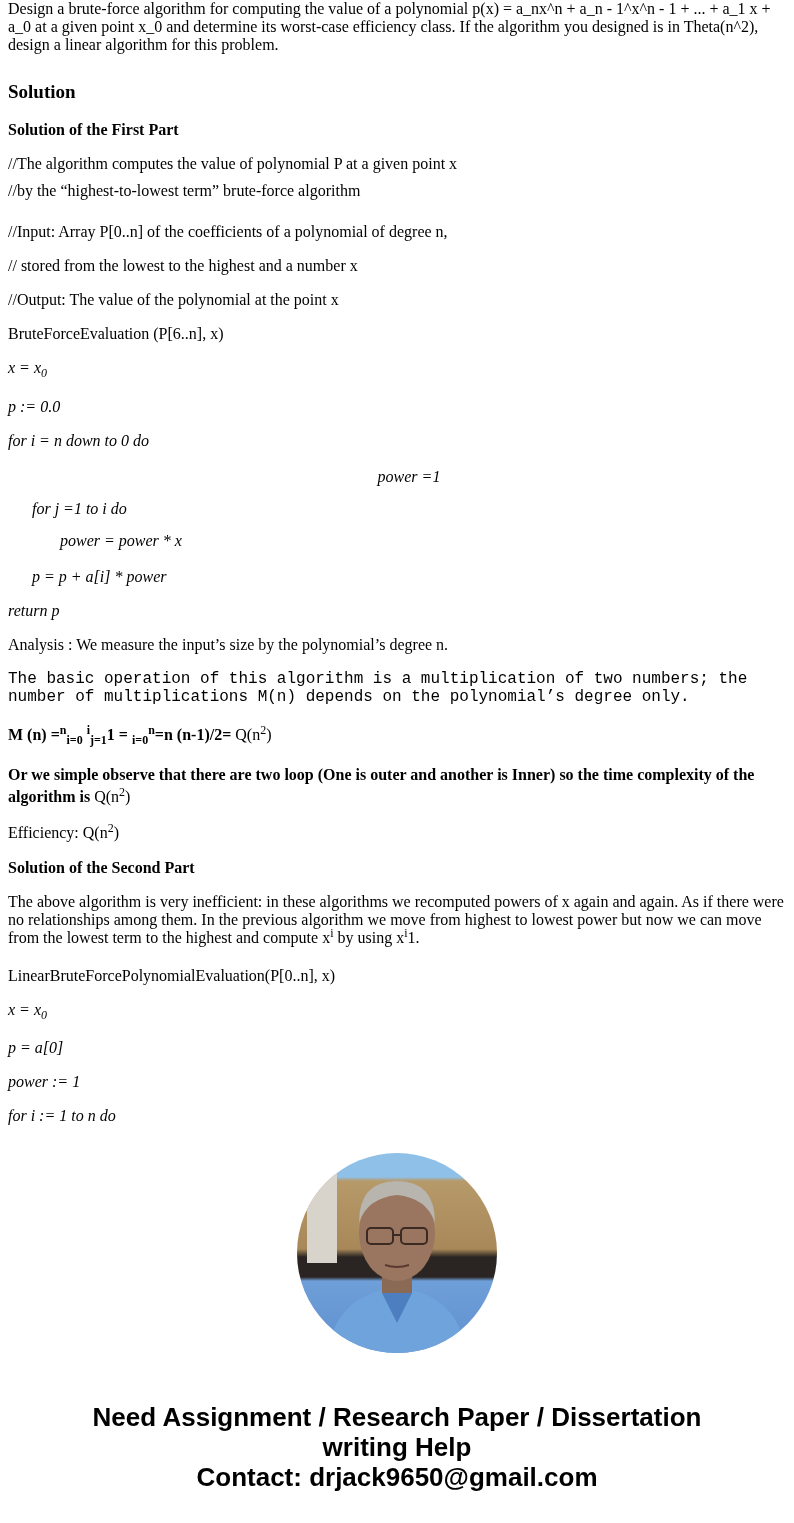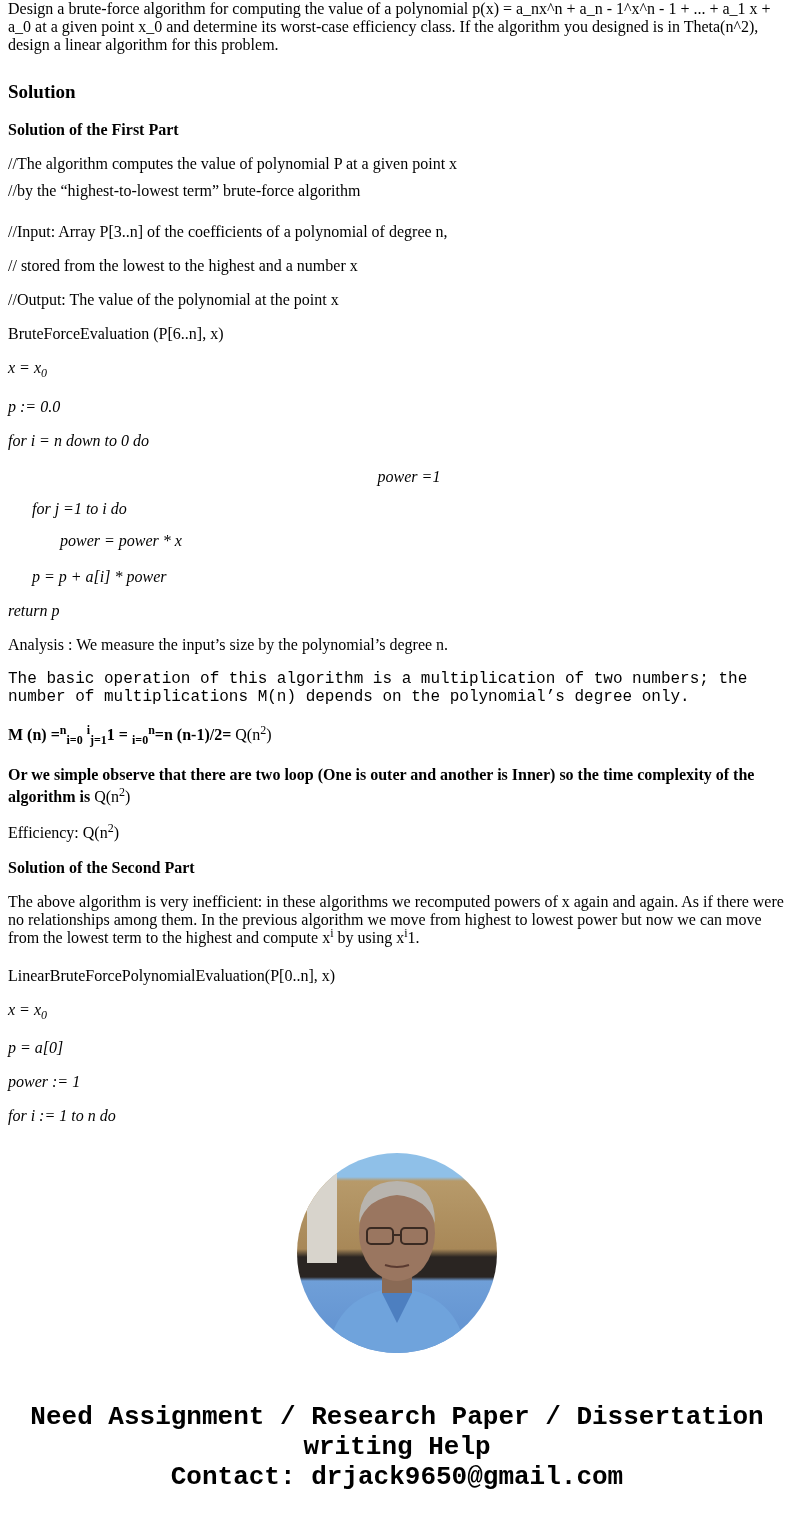--- a/index.html
+++ b/index.html
@@ -22,36 +22,36 @@
   sub, sup { font-size: 12px; line-height: 0; }
   .photo {
     position: absolute; left: 297px; top: 1153px;
     width: 200px; height: 200px; border-radius: 50%;
     overflow: hidden;
     background: linear-gradient(180deg, #8fc0e8 0%, #8fc0e8 12%, #b79a6a 14%, #a88858 48%, #2a2522 52%, #2a2522 62%, #6f9fd8 64%, #5f90cf 100%);
   }
   .ad {
     position: absolute; left: 0; right: 0; top: 1402px;
     text-align: center;
-    font-family: Liberation Mono, monospace;
+    font-family: Liberation Sans, sans-serif;
     font-weight: bold; font-size: 26px; line-height: 30px;
   }
 </style>
 </head>
 <body>
 
 <p class="abs" style="top:0;">Design a brute-force algorithm for computing the value of a polynomial p(x) = a_nx^n + a_n - 1^x^n - 1 + ... + a_1 x + a_0 at a given point x_0 and determine its worst-case efficiency class. If the algorithm you designed is in Theta(n^2), design a linear algorithm for this problem.</p>
 
 <h3 class="abs" style="top:81px;">Solution</h3>
 
 <p class="abs b" style="top:121px;">Solution of the First Part</p>
 
 <p class="abs" style="top:155px;">//The algorithm computes the value of polynomial P at a given point x</p>
 <p class="abs" style="top:182px;">//by the “highest-to-lowest term” brute-force algorithm</p>
-<p class="abs" style="top:223px;">//Input: Array P[3..n] of the coefficients of a polynomial of degree n,</p>
+<p class="abs" style="top:223px;">//Input: Array P[0..n] of the coefficients of a polynomial of degree n,</p>
 <p class="abs" style="top:257px;">// stored from the lowest to the highest and a number x</p>
 <p class="abs" style="top:291px;">//Output: The value of the polynomial at the point x</p>
 
 <p class="abs" style="top:325px;">BruteForceEvaluation (P[6..n], x)</p>
 
 <p class="abs i" style="top:359px;"><span>x = x</span><sub>0</sub></p>
 <p class="abs i" style="top:398px;">p := 0.0</p>
 <p class="abs i" style="top:432px;">for i = n down to 0 do</p>
 <p class="abs i ind1" style="top:468px;text-align:center;">power =1</p>
 <p class="abs i ind1" style="top:500px;">for j =1 to i do</p>

